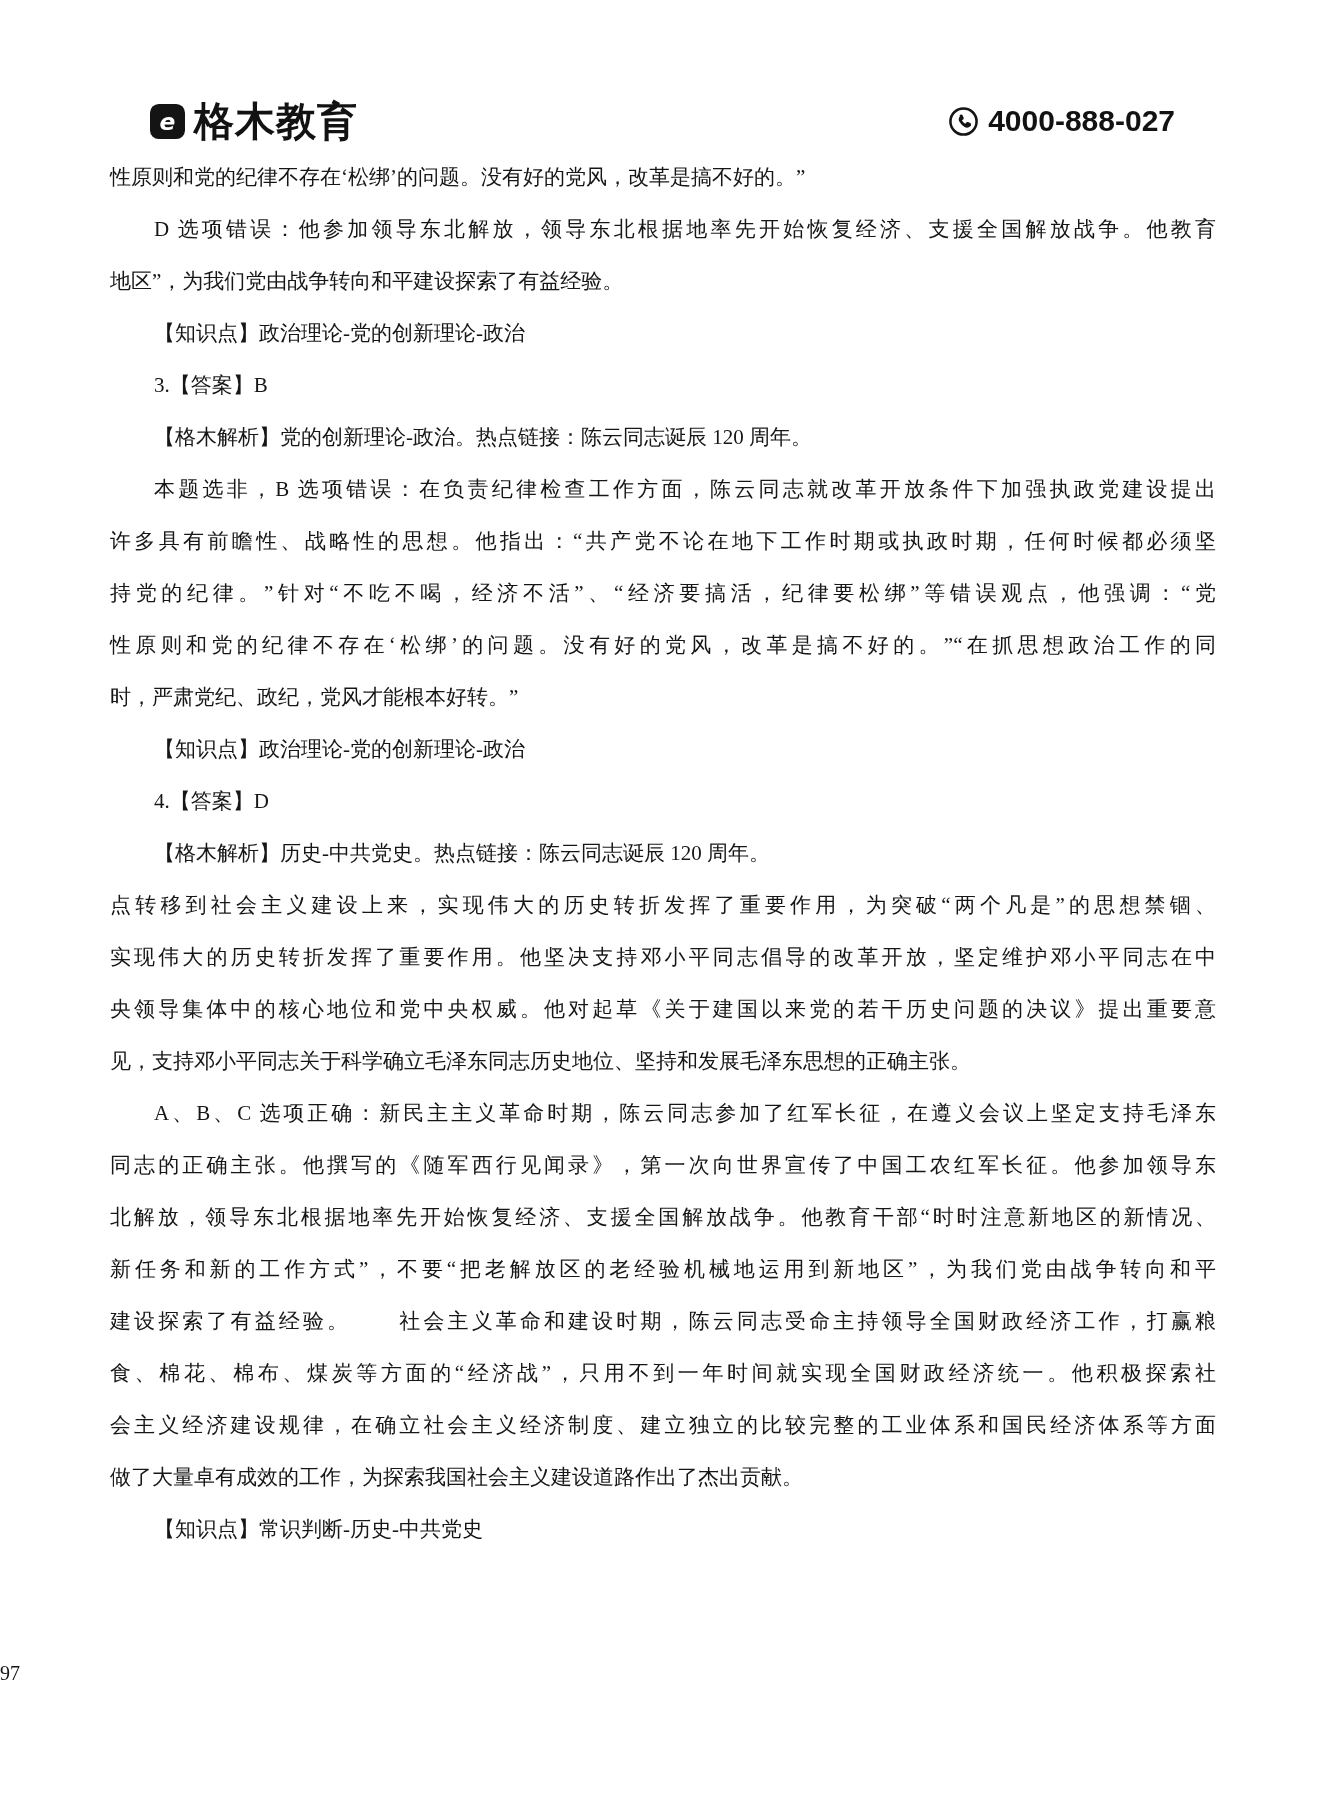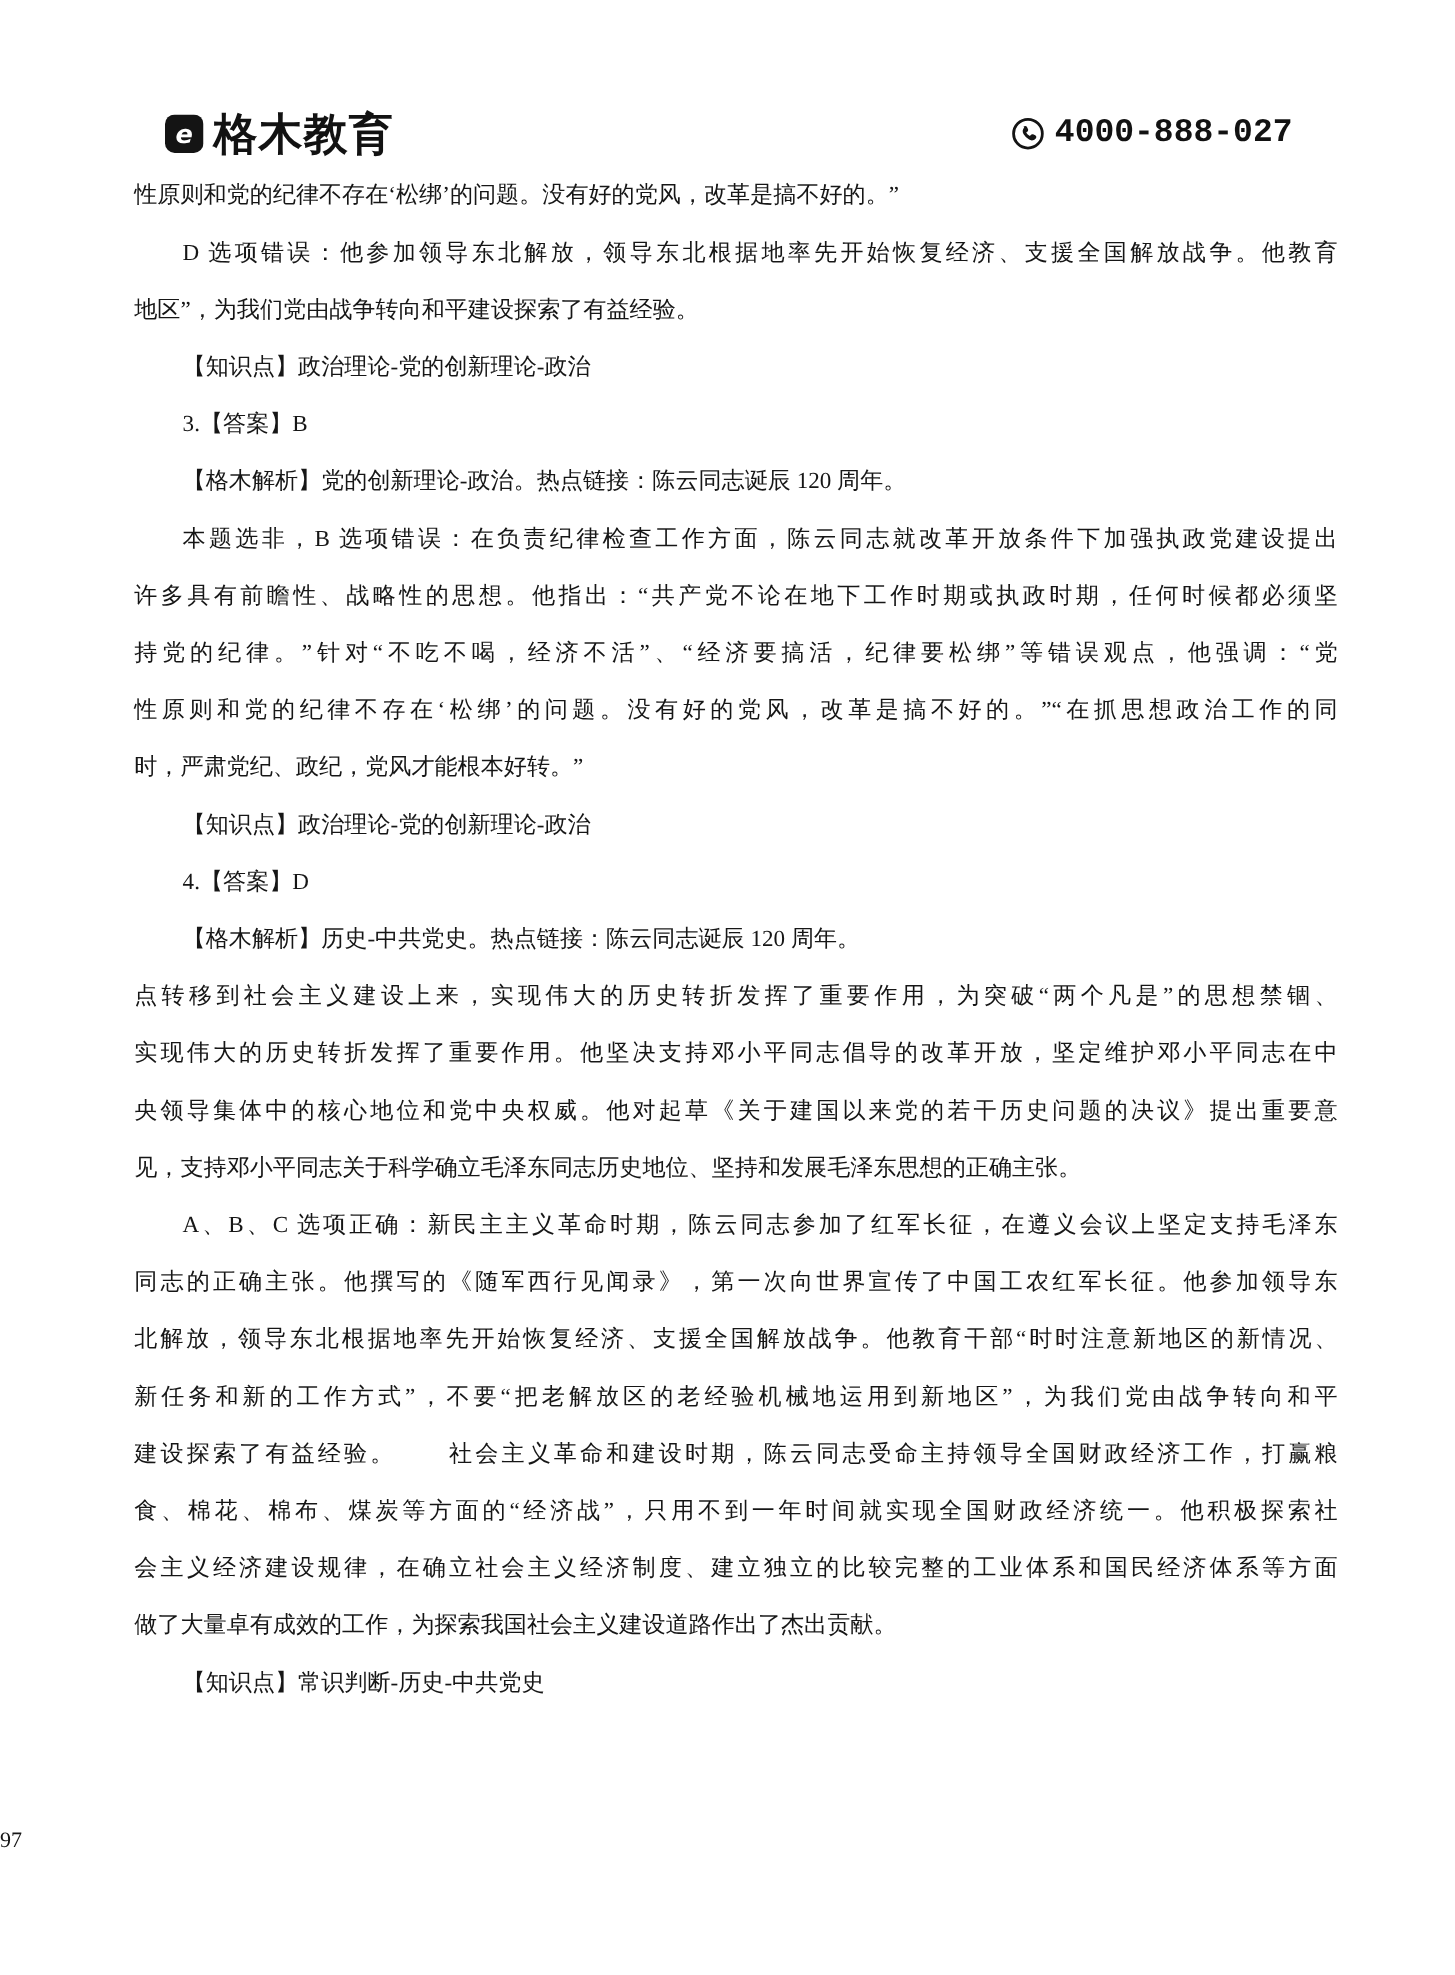--- a/index.html
+++ b/index.html
@@ -21,34 +21,33 @@
   }
   .logo { display: flex; align-items: center; gap: 9px; }
   .logo-icon { width: 35px; height: 35px; display: block; }
   .logo-text {
     font-family: "Liberation Sans", "DejaVu Sans", sans-serif;
     font-weight: 800; font-size: 40px; color: #121212; letter-spacing: 1px; text-align: right;
   }
   .phone { display: flex; align-items: center; gap: 9px; }
   .phone-icon { width: 31px; height: 31px; display: block; }
   .phone-number {
-    font-family: Liberation Mono, monospace;
+    font-family: Liberation Sans, sans-serif;
     font-weight: 600; font-size: 30px; color: #121212; letter-spacing: 0px;
   }
   
   .doc {
     position: absolute;
     top: 151px; left: 110px; width: 1106px;
     font-size: 21px;
   }
   .line {
     line-height: 52px;
     white-space: pre-wrap;
     text-align: left;
-    margin-left: 12px;
   }
   .line.fill {
     text-align: justify;
     text-align-last: justify;
     text-justify: inter-character;
   }
   .line.indent { text-indent: 44px; }
   
   .footer {
     position: absolute;

